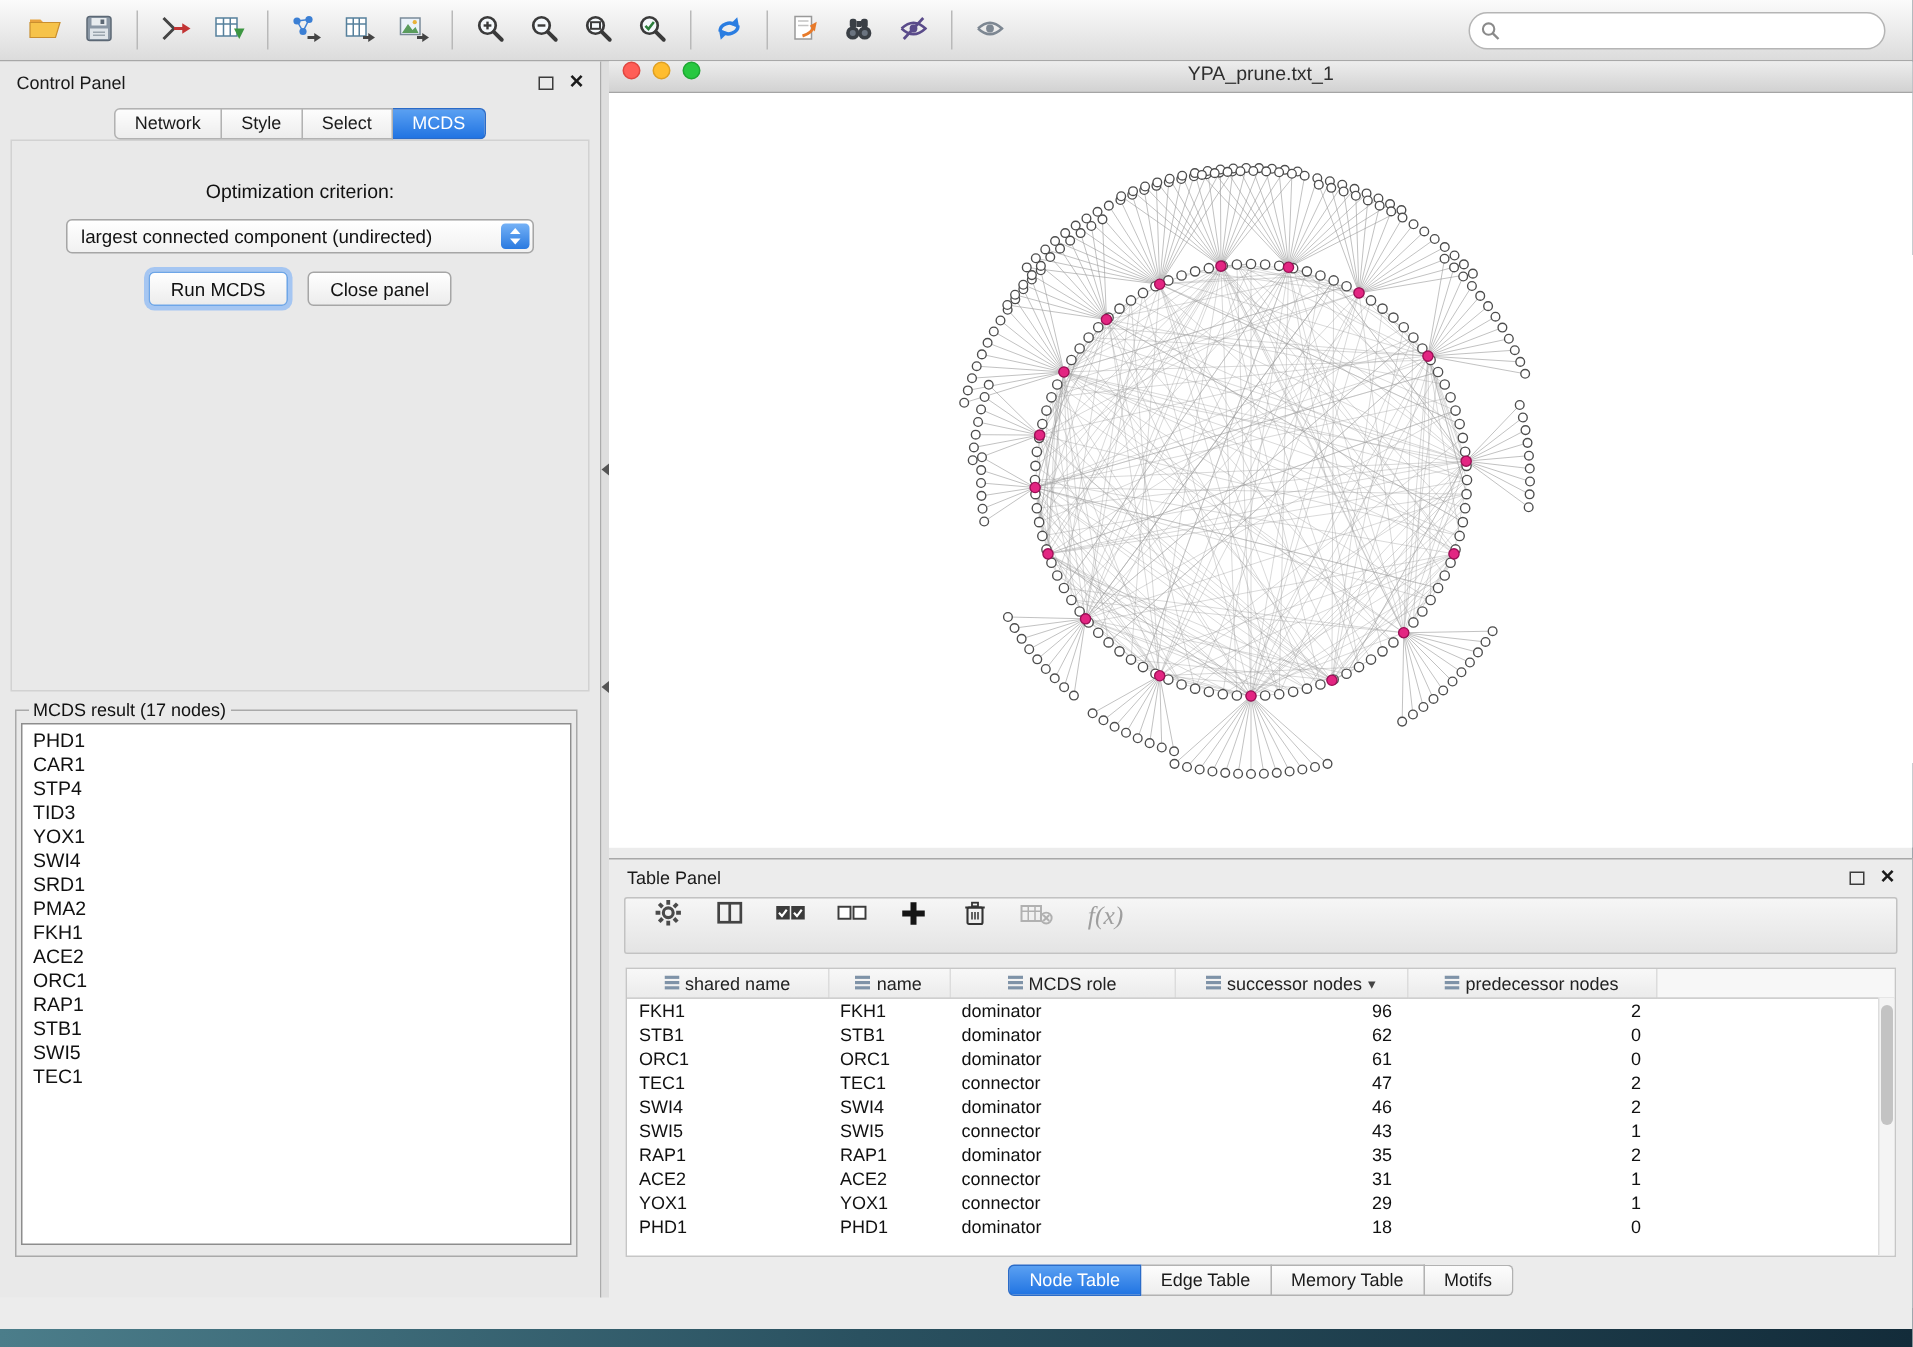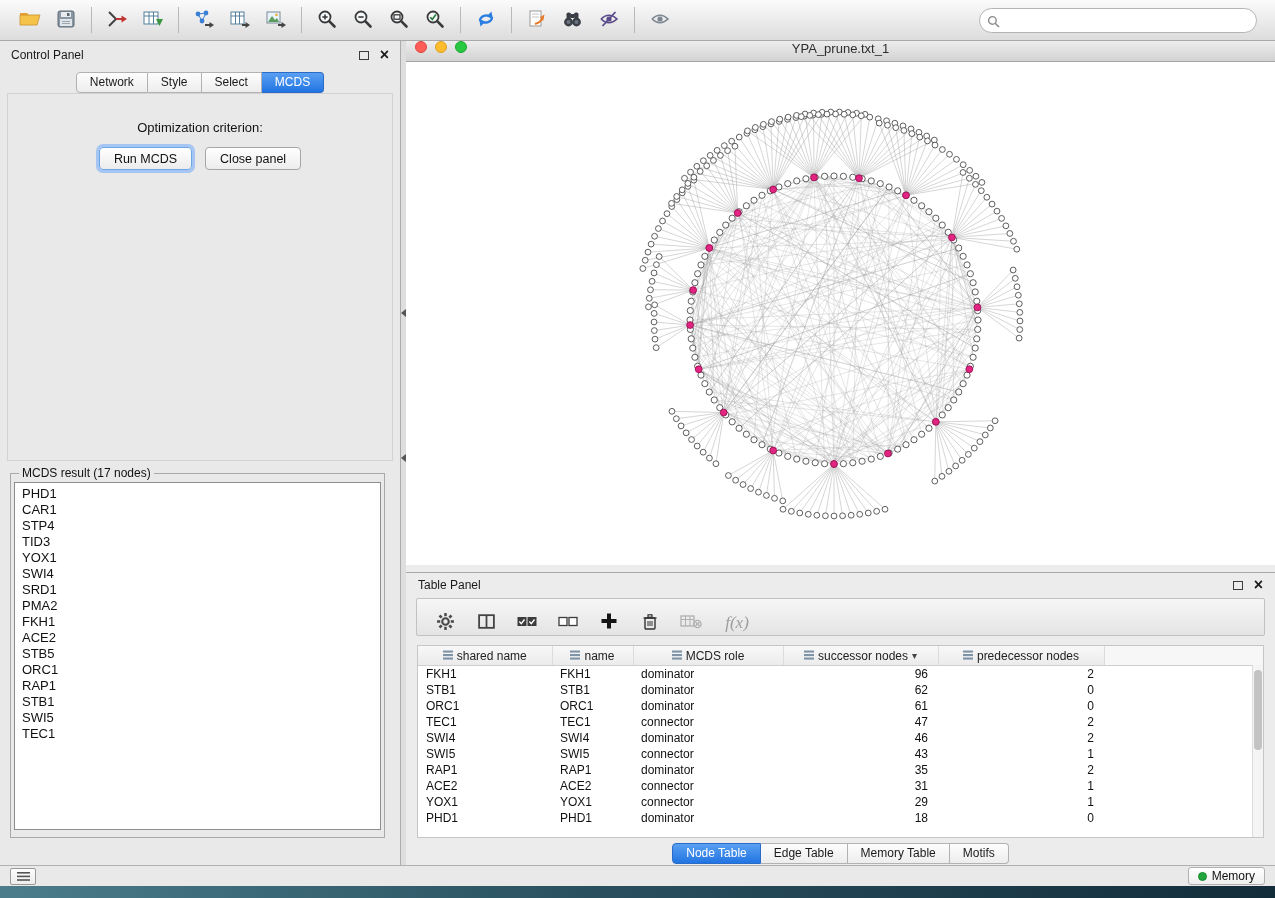--- a/index.html
+++ b/index.html
@@ -64,21 +64,21 @@
   .light.green{background:#28c840;border:1px solid #1ea732;}
   .net-title{position:absolute;left:0;right:0;text-align:center;font-size:13px;color:#2e2e2e;pointer-events:none;}
   .net-canvas{height:503px;background:#fff;}
   .net-canvas svg{display:block;width:100%;height:100%;}
 
   
   .table-panel{position:absolute;left:406px;top:572px;right:0;height:300px;
       background:#ececec;border-top:1px solid #a8a8a8;}
   .tp-header{height:24px;display:flex;align-items:center;padding:0 12px;font-size:12px;color:#1a1a1a;}
   .tp-toolbar{margin:1px 10px 0;height:38px;background:linear-gradient(#f6f6f6,#e4e4e4);
-      border:1px solid #c2c2c2;border-radius:2px;display:flex;align-items:flex-end;padding:0 16px;gap:17px;}
+      border:1px solid #c2c2c2;border-radius:2px;display:flex;align-items:flex-start;padding:0 16px;gap:17px;}
   .tp-icon{width:24px;height:24px;display:flex;align-items:center;justify-content:center;cursor:pointer;}
   .fx{font-family:"Liberation Serif",serif;font-style:italic;font-size:17px;color:#9e9e9e;}
   .table-wrap{position:absolute;left:11px;right:11px;top:72px;height:193px;
       background:#fff;border:1px solid #c6c6c6;overflow:hidden;}
   table{border-collapse:collapse;table-layout:fixed;width:100%;}
   thead th{height:19px;background:linear-gradient(#f8f8f8,#ebebeb);border-bottom:1px solid #cfcfcf;
       border-right:1px solid #dcdcdc;font-weight:normal;font-size:12px;color:#222;padding:0;}
   thead th.filler{border-right:none;background:#f7f7f7;}
   .th-inner{display:flex;align-items:center;justify-content:center;gap:4px;height:19px;}
   .caret{font-size:10px;color:#444;}
@@ -259,39 +259,47 @@
       <span class="close-x">×</span>
     </div>
     <div class="cp-tabs">
       <div class="seg-tab">Network</div>
       <div class="seg-tab">Style</div>
       <div class="seg-tab">Select</div>
       <div class="seg-tab active">MCDS</div>
     </div>
     <div class="cp-content">
       <div class="opt-label">Optimization criterion:</div>
+      <div class="dropdown">
+        <span>largest connected component (undirected)</span>
+        <span class="dd-btn">
+            <svg width="9" height="13" viewBox="0 0 9 13">
+              <polygon points="4.5,1 8,5 1,5" fill="#fff"></polygon>
+              <polygon points="4.5,12 8,8 1,8" fill="#fff"></polygon>
+            </svg>
+          </span>
+      </div>
       <div class="btn-row">
         <button class="swing-btn default-btn">Run MCDS</button>
         <button class="swing-btn">Close panel</button>
       </div>
     </div>
     <fieldset class="mcds-result">
       <legend>MCDS result (17 nodes)</legend>
       <div class="mcds-list">
           <div class="mcds-item">PHD1</div>
           <div class="mcds-item">CAR1</div>
           <div class="mcds-item">STP4</div>
           <div class="mcds-item">TID3</div>
           <div class="mcds-item">YOX1</div>
           <div class="mcds-item">SWI4</div>
           <div class="mcds-item">SRD1</div>
           <div class="mcds-item">PMA2</div>
           <div class="mcds-item">FKH1</div>
           <div class="mcds-item">ACE2</div>
-          <div class="mcds-item">STB5</div>
           <div class="mcds-item">ORC1</div>
           <div class="mcds-item">RAP1</div>
           <div class="mcds-item">STB1</div>
           <div class="mcds-item">SWI5</div>
           <div class="mcds-item">TEC1</div>
         </div>
     </fieldset>
   </div>
 
   <div class="v-splitter">
@@ -1294,29 +1302,14 @@
     </div>
 
     <div class="tp-tabs">
       <div class="seg-tab active">Node Table</div>
       <div class="seg-tab">Edge Table</div>
       <div class="seg-tab">Memory Table</div>
       <div class="seg-tab">Motifs</div>
     </div>
   </div>
 
-  <div class="status-bar">
-    <span class="hamburger">
-        <span><svg width="13" height="9" viewBox="0 0 13 9">
-            <g fill="#555">
-              <rect x="0" y="0" width="13" height="1.6"></rect>
-              <rect x="0" y="3.6" width="13" height="1.6"></rect>
-              <rect x="0" y="7.2" width="13" height="1.6"></rect>
-            </g>
-          </svg></span>
-      </span>
-    <span class="memory-btn">
-      <span class="memory-dot"></span>
-      <span>Memory</span>
-    </span>
-  </div>
 
 </div>
 
 </body></html>

